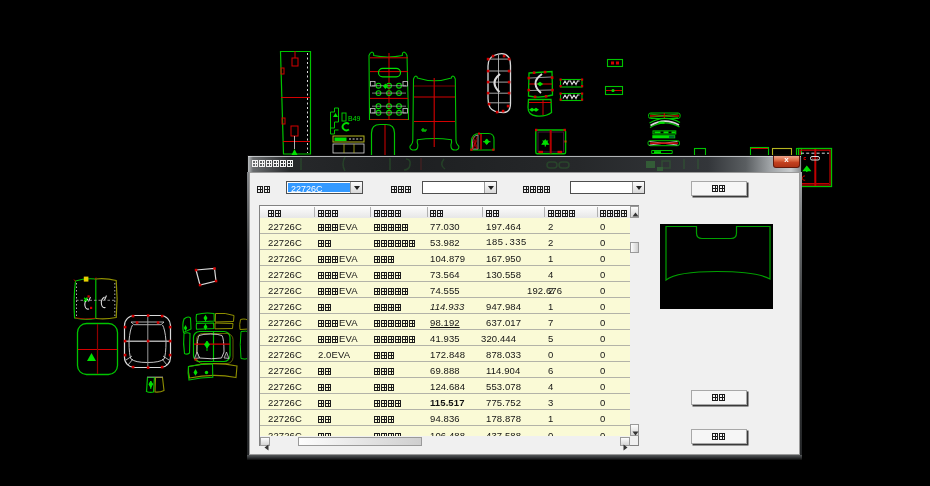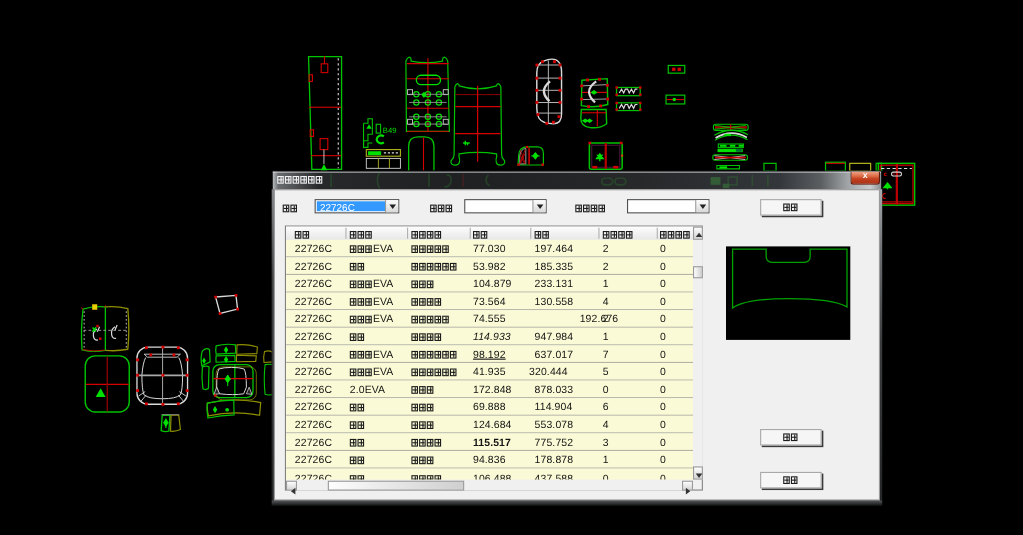--- a/index.html
+++ b/index.html
@@ -337,29 +337,29 @@
 <div class="cell" style="left:374px;top:221px;"><i class="c"></i><i class="c"></i><i class="c"></i><i class="c"></i><i class="c"></i></div>
 <div class="cell" style="left:430px;top:221px;">77.030</div>
 <div class="cell" style="left:486px;top:221px;">197.464</div>
 <div class="cell" style="left:548px;top:221px;">2</div>
 <div class="cell" style="left:600px;top:221px;">0</div>
 <div style="position:absolute;left:260px;top:234px;width:370px;height:16px;background:#fafad6;border-bottom:1px solid #b3b3a8;box-sizing:border-box;"></div>
 <div class="cell" style="left:268px;top:237px;">22726C</div>
 <div class="cell" style="left:318px;top:237px;"><i class="c"></i><i class="c"></i></div>
 <div class="cell" style="left:374px;top:237px;"><i class="c"></i><i class="c"></i><i class="c"></i><i class="c"></i><i class="c"></i><i class="c"></i></div>
 <div class="cell" style="left:430px;top:237px;">53.982</div>
-<div class="cell" style="left:486px;top:237px;">185.335</div>
+<div class="cell" style="left:486px;top:237px;font-family:Liberation Mono, monospace;">185.335</div>
 <div class="cell" style="left:548px;top:237px;">2</div>
 <div class="cell" style="left:600px;top:237px;">0</div>
 <div style="position:absolute;left:260px;top:250px;width:370px;height:16px;background:#fafad6;border-bottom:1px solid #b3b3a8;box-sizing:border-box;"></div>
 <div class="cell" style="left:268px;top:253px;">22726C</div>
 <div class="cell" style="left:318px;top:253px;"><i class="c"></i><i class="c"></i><i class="c"></i>EVA</div>
 <div class="cell" style="left:374px;top:253px;"><i class="c"></i><i class="c"></i><i class="c"></i></div>
 <div class="cell" style="left:430px;top:253px;">104.879</div>
-<div class="cell" style="left:486px;top:253px;">233.131</div>
+<div class="cell" style="left:486px;top:253px;">167.950</div>
 <div class="cell" style="left:548px;top:253px;">1</div>
 <div class="cell" style="left:600px;top:253px;">0</div>
 <div style="position:absolute;left:260px;top:266px;width:370px;height:16px;background:#fafad6;border-bottom:1px solid #b3b3a8;box-sizing:border-box;"></div>
 <div class="cell" style="left:268px;top:269px;">22726C</div>
 <div class="cell" style="left:318px;top:269px;"><i class="c"></i><i class="c"></i><i class="c"></i>EVA</div>
 <div class="cell" style="left:374px;top:269px;"><i class="c"></i><i class="c"></i><i class="c"></i><i class="c"></i></div>
 <div class="cell" style="left:430px;top:269px;">73.564</div>
 <div class="cell" style="left:486px;top:269px;">130.558</div>
 <div class="cell" style="left:548px;top:269px;">4</div>
 <div class="cell" style="left:600px;top:269px;">0</div>

